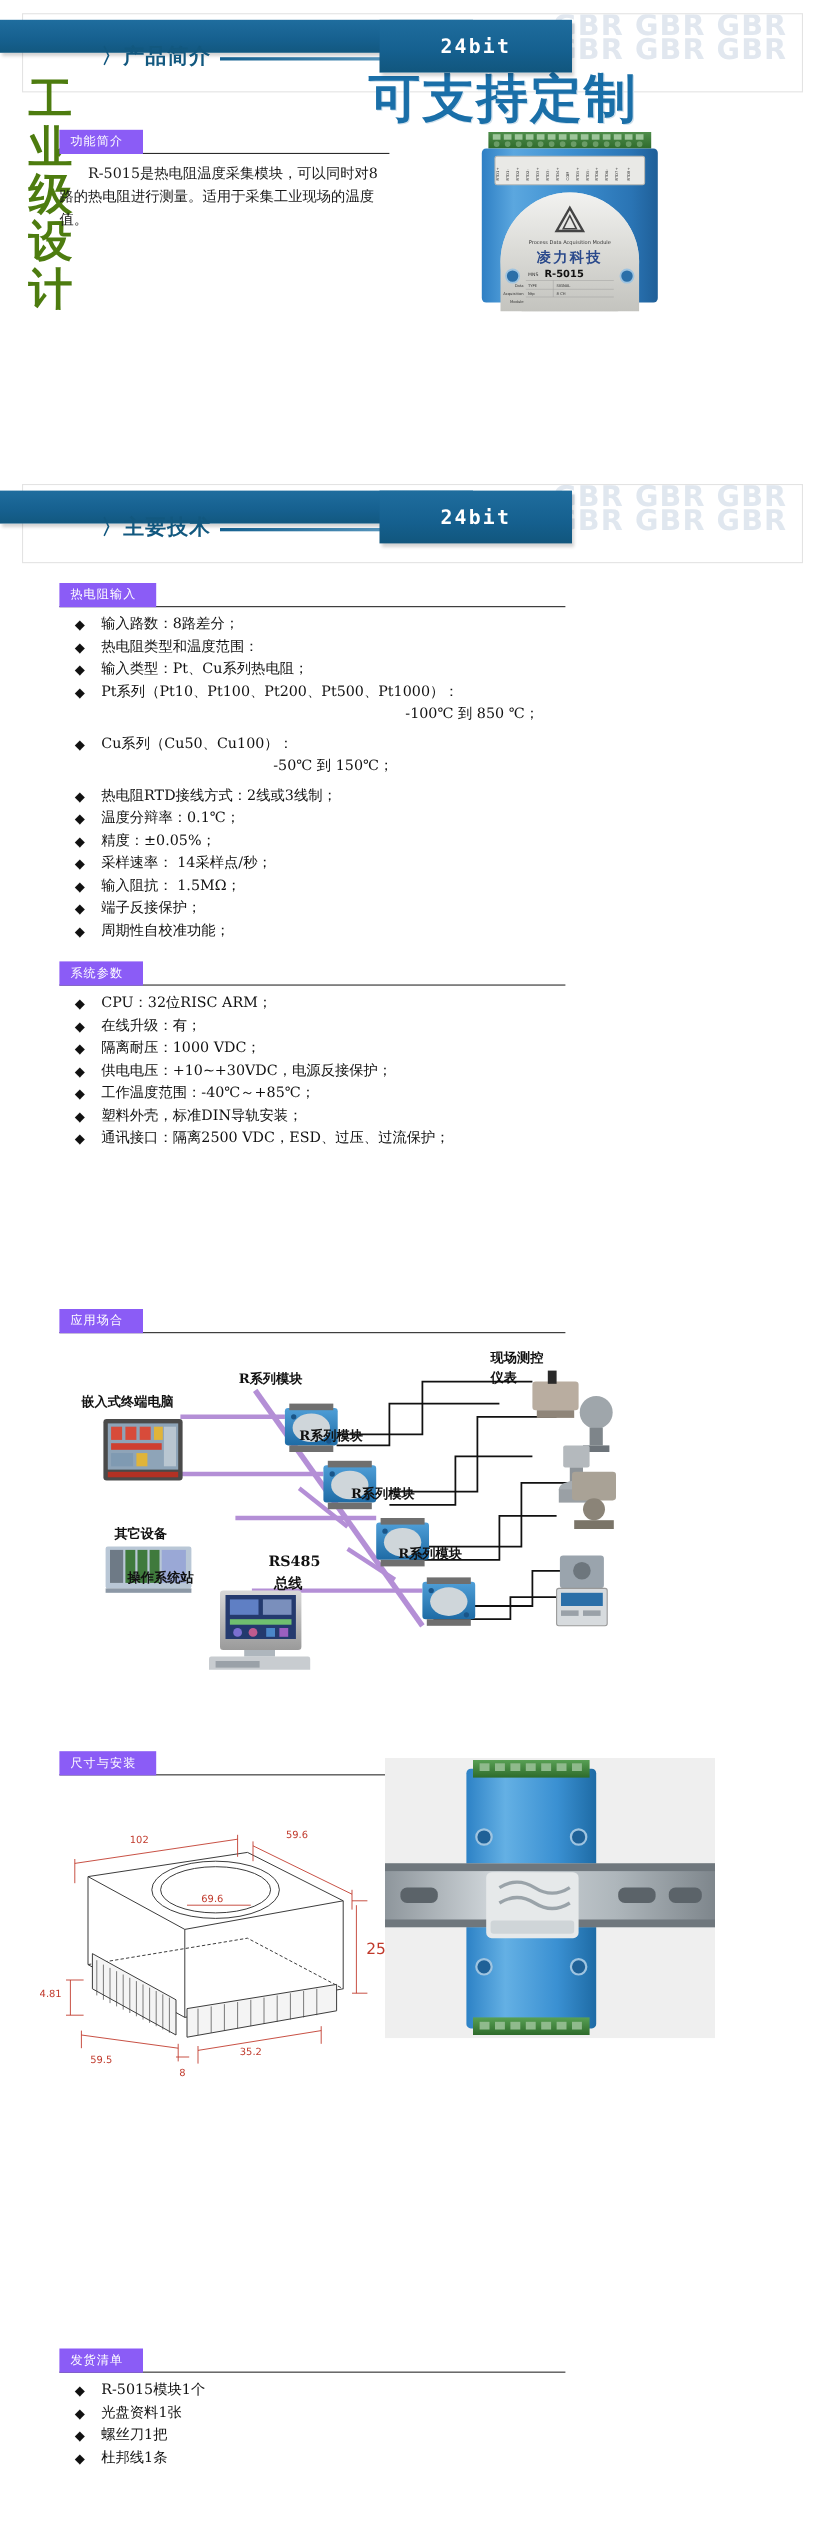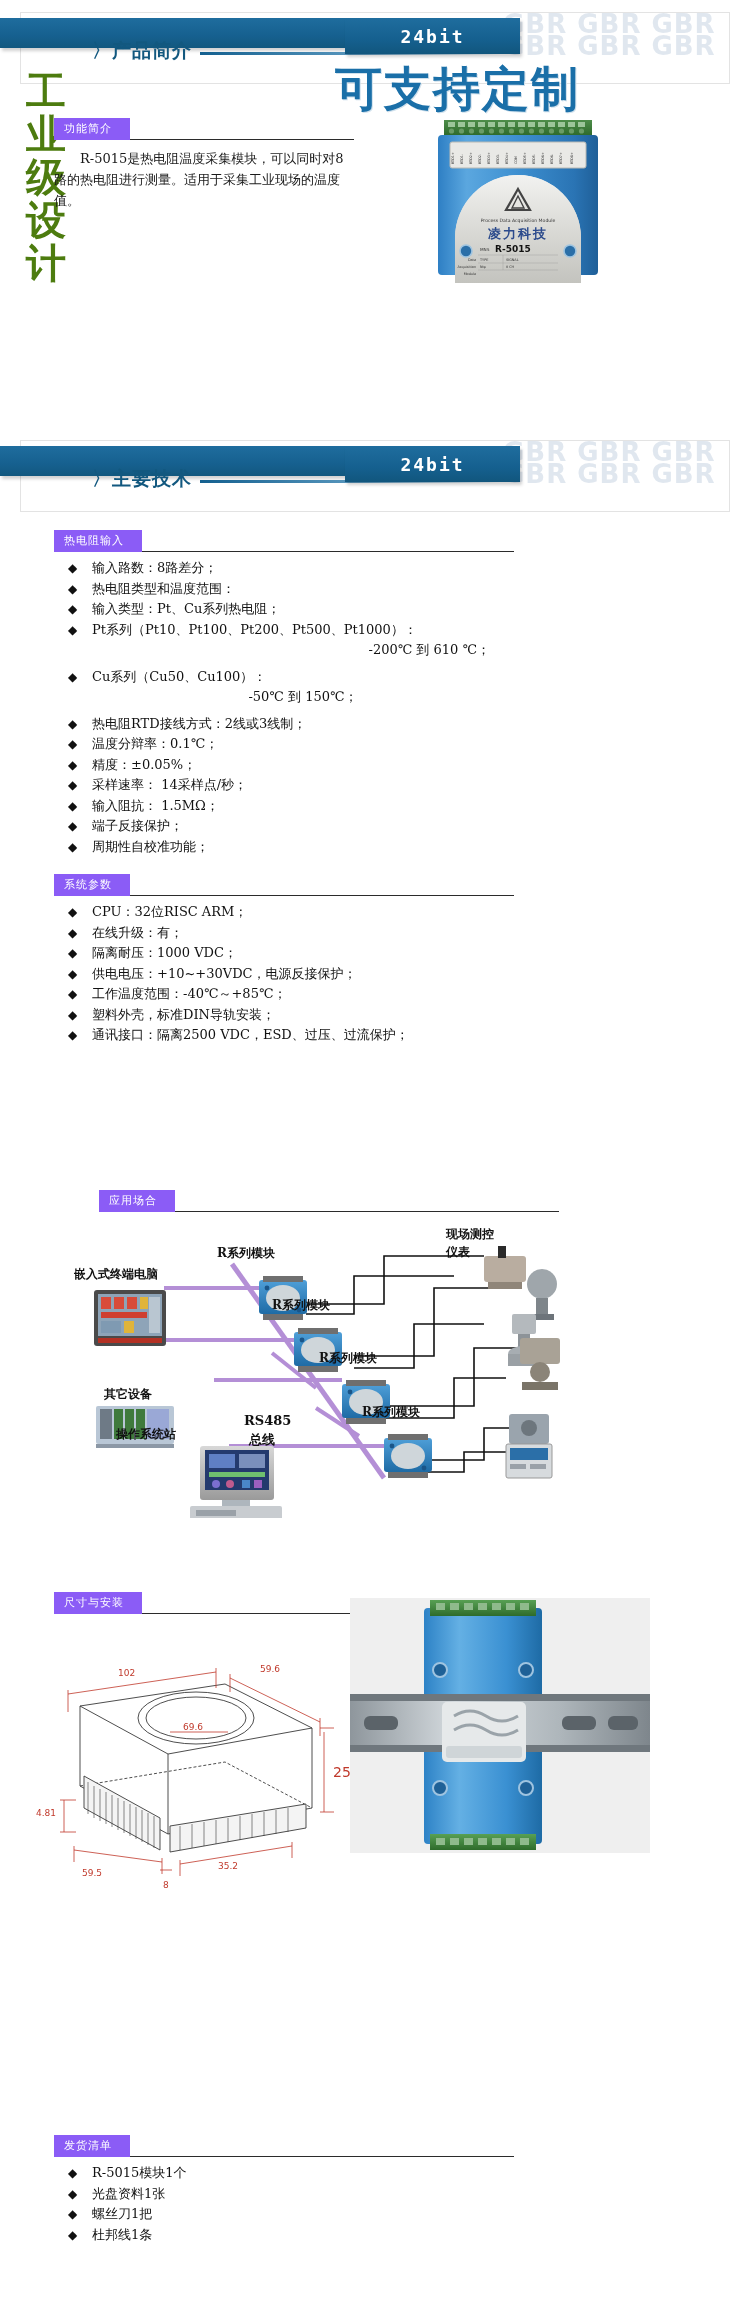--- a/index.html
+++ b/index.html
@@ -37,21 +37,21 @@
     color:#12587f; font-size:19px; font-weight:bold;
     font-family:"DejaVu Sans", sans-serif; letter-spacing:1px;
     z-index:3; white-space:nowrap;
   }
   .ribbon-rule {
     position:absolute; left:200px; top:48px; width:300px; height:3px;
     background:linear-gradient(90deg,#14608f 0%, #5d9ac0 55%, #ffffff 100%);
     z-index:2;
   }
   .bit-badge {
-    position:absolute; left:345px; top:14px; width:175px; height:36px;
+    position:absolute; left:345px; top:14px; width:175px; height:48px;
     background:linear-gradient(180deg,#1f6d9e 0%, #15608f 60%, #11567d 100%);
     color:#fff; font-size:18px; font-weight:bold; letter-spacing:2px;
     font-family:"DejaVu Sans Mono", monospace;
     display:flex; align-items:center; justify-content:center;
     box-shadow:2px 3px 3px rgba(0,0,0,.18); z-index:4;
   }
 
   
   .vert-text {
     position:absolute; left:14px; top:72px; width:52px;
@@ -268,21 +268,21 @@
   <div class="sec-block" style="position:absolute;top:530px;">
     <div class="subsec">
       <span class="tag">热电阻输入</span>
       <div class="rule"></div>
     </div>
     <ul class="spec">
       <li>输入路数：8路差分；</li>
       <li>热电阻类型和温度范围：</li>
       <li>输入类型：Pt、Cu系列热电阻；</li>
       <li>Pt系列（Pt10、Pt100、Pt200、Pt500、Pt1000）：</li>
-      <li class="nobul ind">-200℃ 到 610 ℃；</li>
+      <li class="nobul ind">-100℃ 到 850 ℃；</li>
       <li style="margin-top:6px;">Cu系列（Cu50、Cu100）：</li>
       <li class="nobul" style="text-align:center;">-50℃ 到 150℃；</li>
       <li style="margin-top:6px;">热电阻RTD接线方式：2线或3线制；</li>
       <li>温度分辩率：0.1℃；</li>
       <li>精度：±0.05%；</li>
       <li>采样速率： 14采样点/秒；</li>
       <li>输入阻抗： 1.5MΩ；</li>
       <li>端子反接保护；</li>
       <li>周期性自校准功能；</li>
     </ul>
@@ -298,21 +298,21 @@
       <li>在线升级：有；</li>
       <li>隔离耐压：1000 VDC；</li>
       <li>供电电压：+10~+30VDC，电源反接保护；</li>
       <li>工作温度范围：-40℃～+85℃；</li>
       <li>塑料外壳，标准DIN导轨安装；</li>
       <li>通讯接口：隔离2500 VDC，ESD、过压、过流保护；</li>
     </ul>
   </div>
 
   <div class="sec-block" style="position:absolute;top:1190px;width:640px;">
-    <div class="subsec" style="width:460px;margin-left:45px;">
+    <div class="subsec" style="width:460px;">
       <span class="tag">应用场合</span>
       <div class="rule"></div>
     </div>
 
     <div style="position:relative;width:640px;height:290px;margin-top:16px;">
       <svg width="640" height="290" viewBox="0 0 640 290">
         <defs>
           <linearGradient id="modBlue" x1="0" y1="0" x2="0" y2="1">
             <stop offset="0%" stop-color="#4f9fd8"></stop>
               <stop offset="100%" stop-color="#1e6ba5"></stop>

